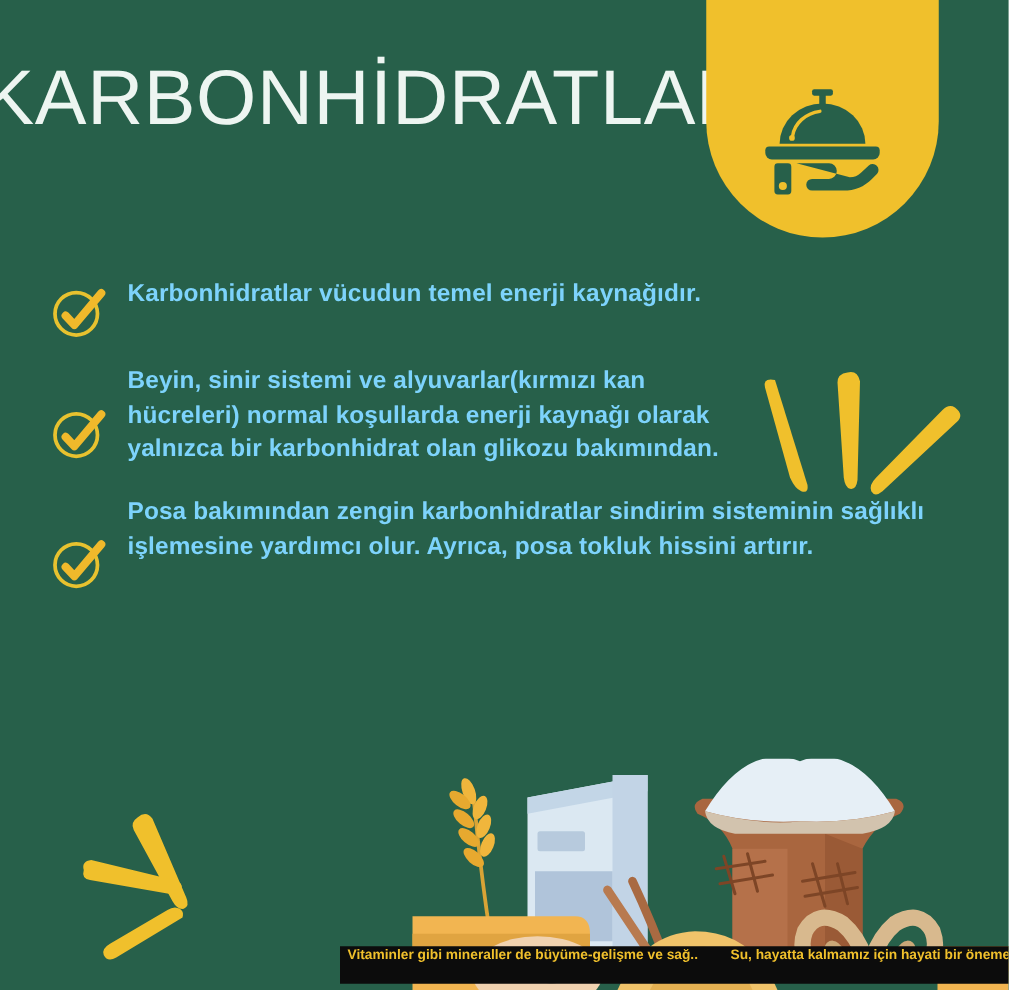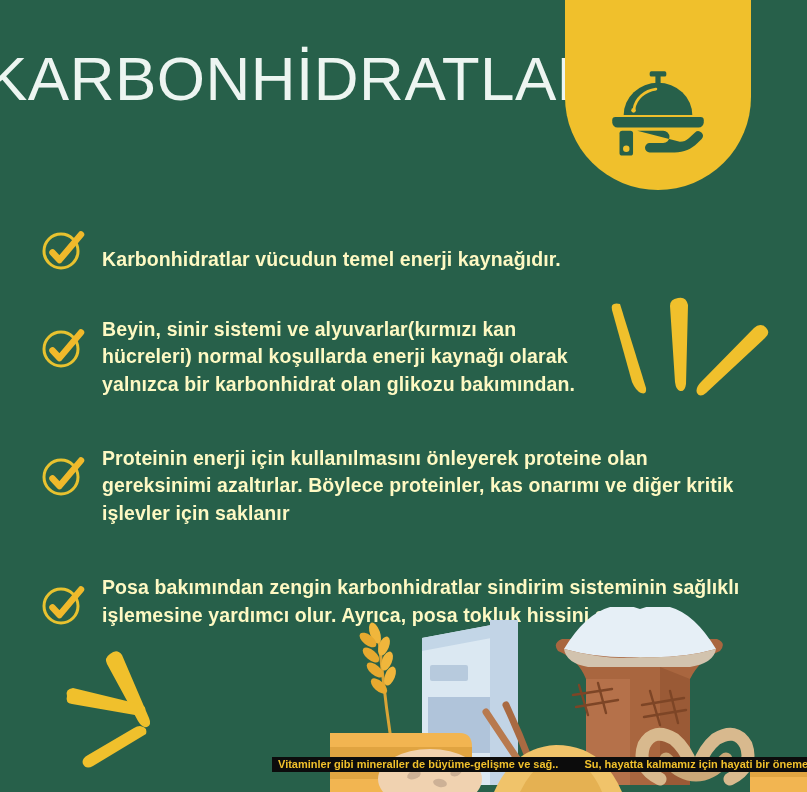--- a/index.html
+++ b/index.html
@@ -69,27 +69,26 @@
     margin-bottom: 18px;
   }
   .check {
     flex: 0 0 auto;
     width: 46px;
     height: 46px;
     margin-right: 16px;
     position: relative;
   }
   .bullet-text {
-    color: #fef9c3;
+    color: #7dd3fc;
     font-size: 19.5px;
     font-weight: bold;
     line-height: 1.42;
     letter-spacing: 0.1px;
     max-width: 660px;
-    margin-top: 24px;
   }
   .b1 .check { margin-top: 5px; }
   .b2 .check { margin-top: 33px; }
   .b3 .check { margin-top: 32px; }
   .b4 .check { margin-top: 32px; }
   .b1 .bullet-text { max-width: 470px; }
   .b2 .bullet-text { max-width: 500px; }
   .b3 .bullet-text { max-width: 660px; }
   .b4 .bullet-text { max-width: 660px; }
   .b2 { margin-bottom: 22px; }
@@ -111,21 +110,21 @@
     width: 477px;
     height: 185px;
   }
 
   
   .caption-strip {
     position: absolute;
     left: 272px;
     top: 757px;
     width: 535px;
-    height: 15px;
+    height: 30px;
     background: #0c0c0c;
     overflow: hidden;
   }
   .caption-inner {
     position: absolute;
     left: 6px;
     top: 1px;
     width: 1060px;
     display: flex;
     gap: 26px;
@@ -184,29 +183,20 @@
     <div class="bullet b2">
       <div class="check">
         <svg viewBox="0 0 46 46" width="46" height="46">
           <circle cx="21" cy="24" r="17" fill="none" stroke="#e8c22f" stroke-width="3"></circle>
           <path d="M12.5 25.5 L19.5 33 L41 7.5" fill="none" stroke="#f0b92b" stroke-width="6.5" stroke-linecap="round" stroke-linejoin="round"></path>
         </svg>
       </div>
       <div class="bullet-text">Beyin, sinir sistemi ve alyuvarlar(kırmızı kan hücreleri) normal koşullarda enerji kaynağı olarak yalnızca bir karbonhidrat olan glikozu bakımından.</div>
     </div>
 
-    <div class="bullet b3">
-      <div class="check">
-        <svg viewBox="0 0 46 46" width="46" height="46">
-          <circle cx="21" cy="24" r="17" fill="none" stroke="#e8c22f" stroke-width="3"></circle>
-          <path d="M12.5 25.5 L19.5 33 L41 7.5" fill="none" stroke="#f0b92b" stroke-width="6.5" stroke-linecap="round" stroke-linejoin="round"></path>
-        </svg>
-      </div>
-      <div class="bullet-text">Proteinin enerji için kullanılmasını önleyerek proteine olan gereksinimi azaltırlar. Böylece proteinler, kas onarımı ve diğer kritik işlevler için saklanır</div>
-    </div>
 
     <div class="bullet b4">
       <div class="check">
         <svg viewBox="0 0 46 46" width="46" height="46">
           <circle cx="21" cy="24" r="17" fill="none" stroke="#e8c22f" stroke-width="3"></circle>
           <path d="M12.5 25.5 L19.5 33 L41 7.5" fill="none" stroke="#f0b92b" stroke-width="6.5" stroke-linecap="round" stroke-linejoin="round"></path>
         </svg>
       </div>
       <div class="bullet-text">Posa bakımından zengin karbonhidratlar sindirim sisteminin sağlıklı işlemesine yardımcı olur. Ayrıca, posa tokluk hissini artırır.</div>
     </div>

